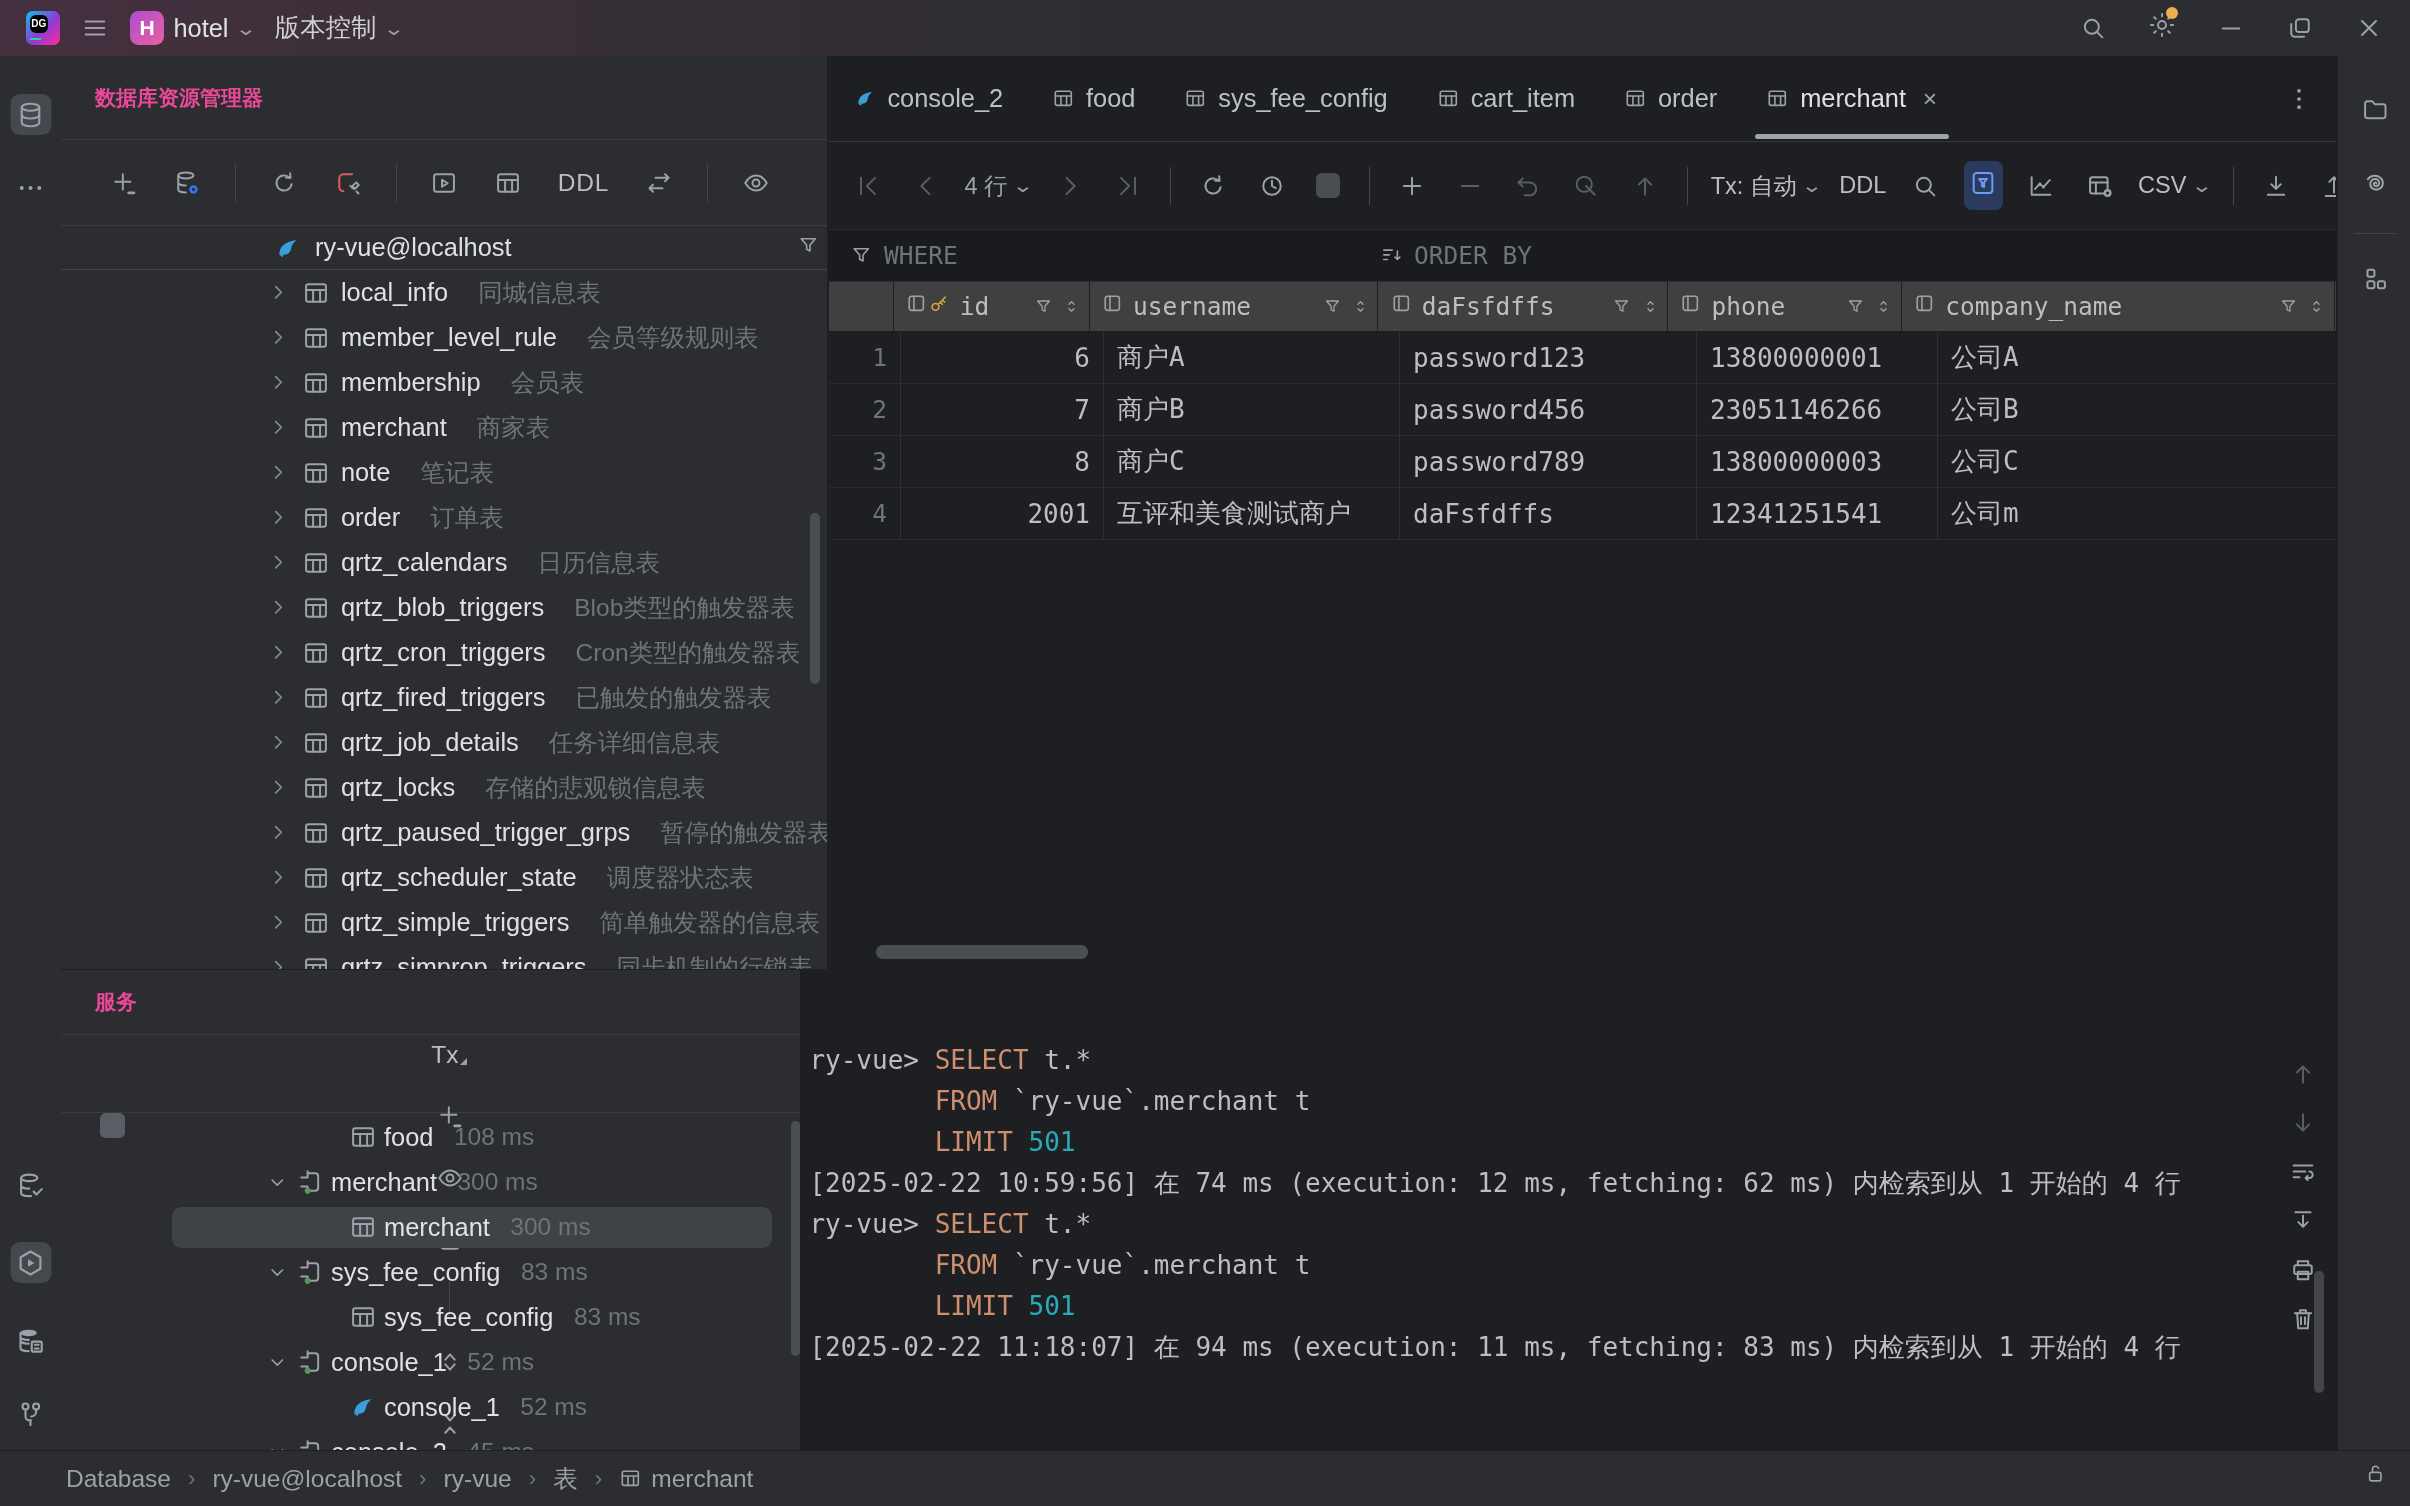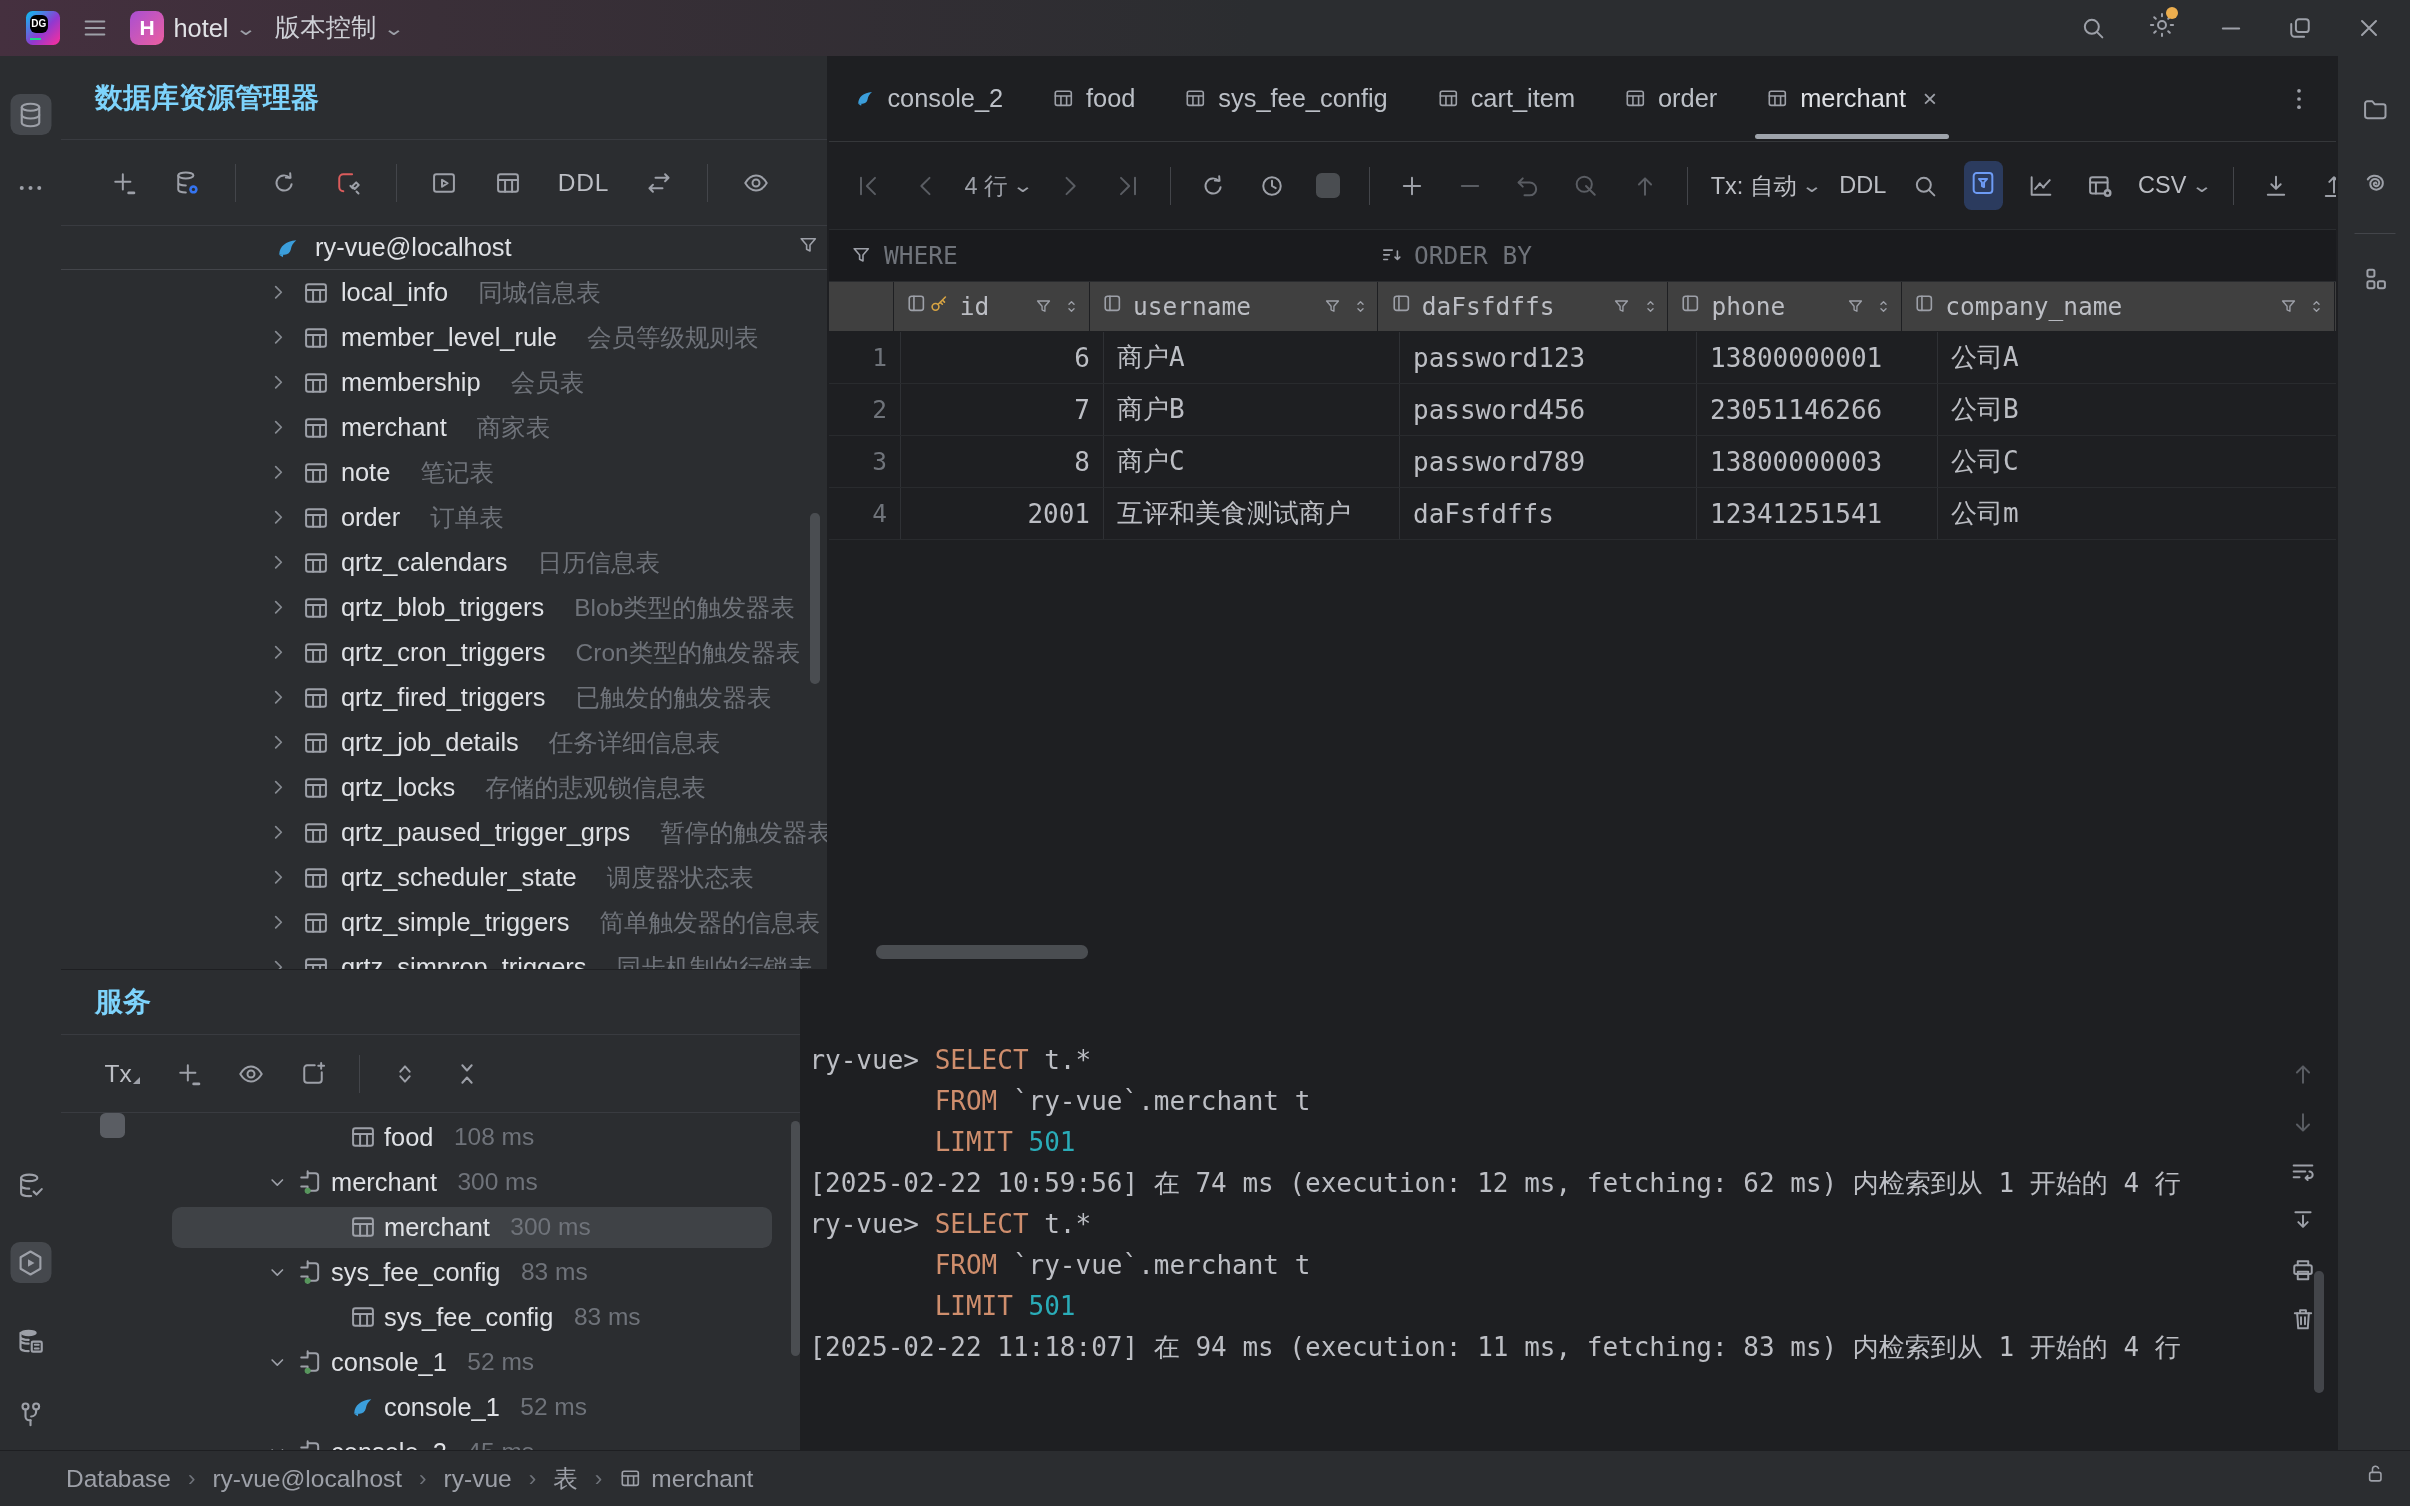--- a/index.html
+++ b/index.html
@@ -31,37 +31,37 @@
   .gear-wrap{position:relative;}
   .gear-dot{position:absolute;right:-1.9px;top:-3.8px;width:12.2px;height:12.2px;border-radius:50%;background:#ecae4e;}
   
   .leftstrip{position:absolute;left:0;top:56px;width:61px;height:1394px;background:#2b2d30;border-right:1.9px solid #1e1f22;}
   .strip-item{position:absolute;left:50%;transform:translateX(-50%);width:41px;height:41px;border-radius:9.4px;
     display:flex;align-items:center;justify-content:center;}
   .strip-item.sel{background:#45484d;color:#dfe1e5;}
   .strip-item .ic{width:30px;height:30px;}
   
   .explorer{position:absolute;left:61px;top:56px;width:766px;height:913px;background:#2b2d30;border-right:1.9px solid #1e1f22;overflow:hidden;}
-  .panel-title{height:83px;display:flex;align-items:center;padding-left:34px;font-size:28px;font-weight:bold;color:#7dd3fc;border-bottom:0.9px solid #393b40;}
+  .panel-title{height:83px;display:flex;align-items:center;padding-left:34px;font-size:21px;font-weight:bold;color:#ec4899;border-bottom:0.9px solid #393b40;}
   .exp-toolbar{height:85px;display:flex;align-items:center;gap:24.5px;padding-left:43px;border-bottom:0.9px solid #393b40;}
   .tsep{width:0.9px;height:38px;background:#43454a;margin:0 3.8px;flex:none;}
   .ddl-label{font-size:24.5px;color:#bcbec4;letter-spacing:0.9px;}
   .conn-row{height:43px;display:flex;align-items:center;gap:13px;padding-left:213px;position:relative;border-bottom:0.9px solid #43454a;}
   .conn-row .name{font-size:25.4px;color:#dfe1e5;}
   .conn-filter{position:absolute;right:7.5px;top:7.5px;}
   .tree{position:relative;}
   .tree-row{height:45px;display:flex;align-items:center;padding-left:205px;gap:5.6px;}
   .tree-row .ic.chv{width:24.5px;height:24.5px;color:#868a91;}
   .tree-row .ic.tbl{width:28px;height:28px;margin:0 5.6px;}
   .tname{font-size:25.4px;color:#dfe1e5;white-space:nowrap;}
   .tcomment{font-size:24.5px;color:#6f737a;margin-left:24.5px;white-space:nowrap;}
   .vscroll{position:absolute;width:9.4px;border-radius:4.7px;background:#4a4d51;}
   
   .services{position:absolute;left:61px;top:970px;width:739px;height:480px;background:#2b2d30;border-right:1.9px solid #1e1f22;overflow:hidden;}
-  .svc-toolbar{height:77px;display:flex;align-items:center;gap:22.6px;padding-left:38px;border-bottom:0.9px solid #393b40;}
+  .svc-toolbar{height:77px;display:flex;align-items:center;gap:22.6px;padding-left:38px;border-bottom:0.9px solid #393b40;flex-direction:column;}
   .tx-label{font-size:24.5px;color:#bcbec4;position:relative;padding-right:9.4px;}
   .tx-label:after{content:"";position:absolute;right:-3.8px;bottom:-1.9px;border:5.6px solid transparent;border-top-color:#9da0a8;transform:rotate(-45deg);}
   .svc-tree{position:relative;padding-top:1.9px;}
   .svc-row{height:45px;display:flex;align-items:center;position:relative;gap:7.5px;}
   .svc-row .pill{position:absolute;left:111px;right:28px;top:1.9px;bottom:1.9px;background:#3f4246;border-radius:9.4px;}
   .svc-row>*{position:relative;}
   .svc-label{font-size:25.4px;color:#dfe1e5;white-space:nowrap;}
   .svc-dur{font-size:24.5px;color:#6f737a;margin-left:13px;white-space:nowrap;}
   .run-box{position:absolute;left:39px;top:143px;width:24.5px;height:24.5px;border-radius:5.6px;background:#5a5d63;}
   

